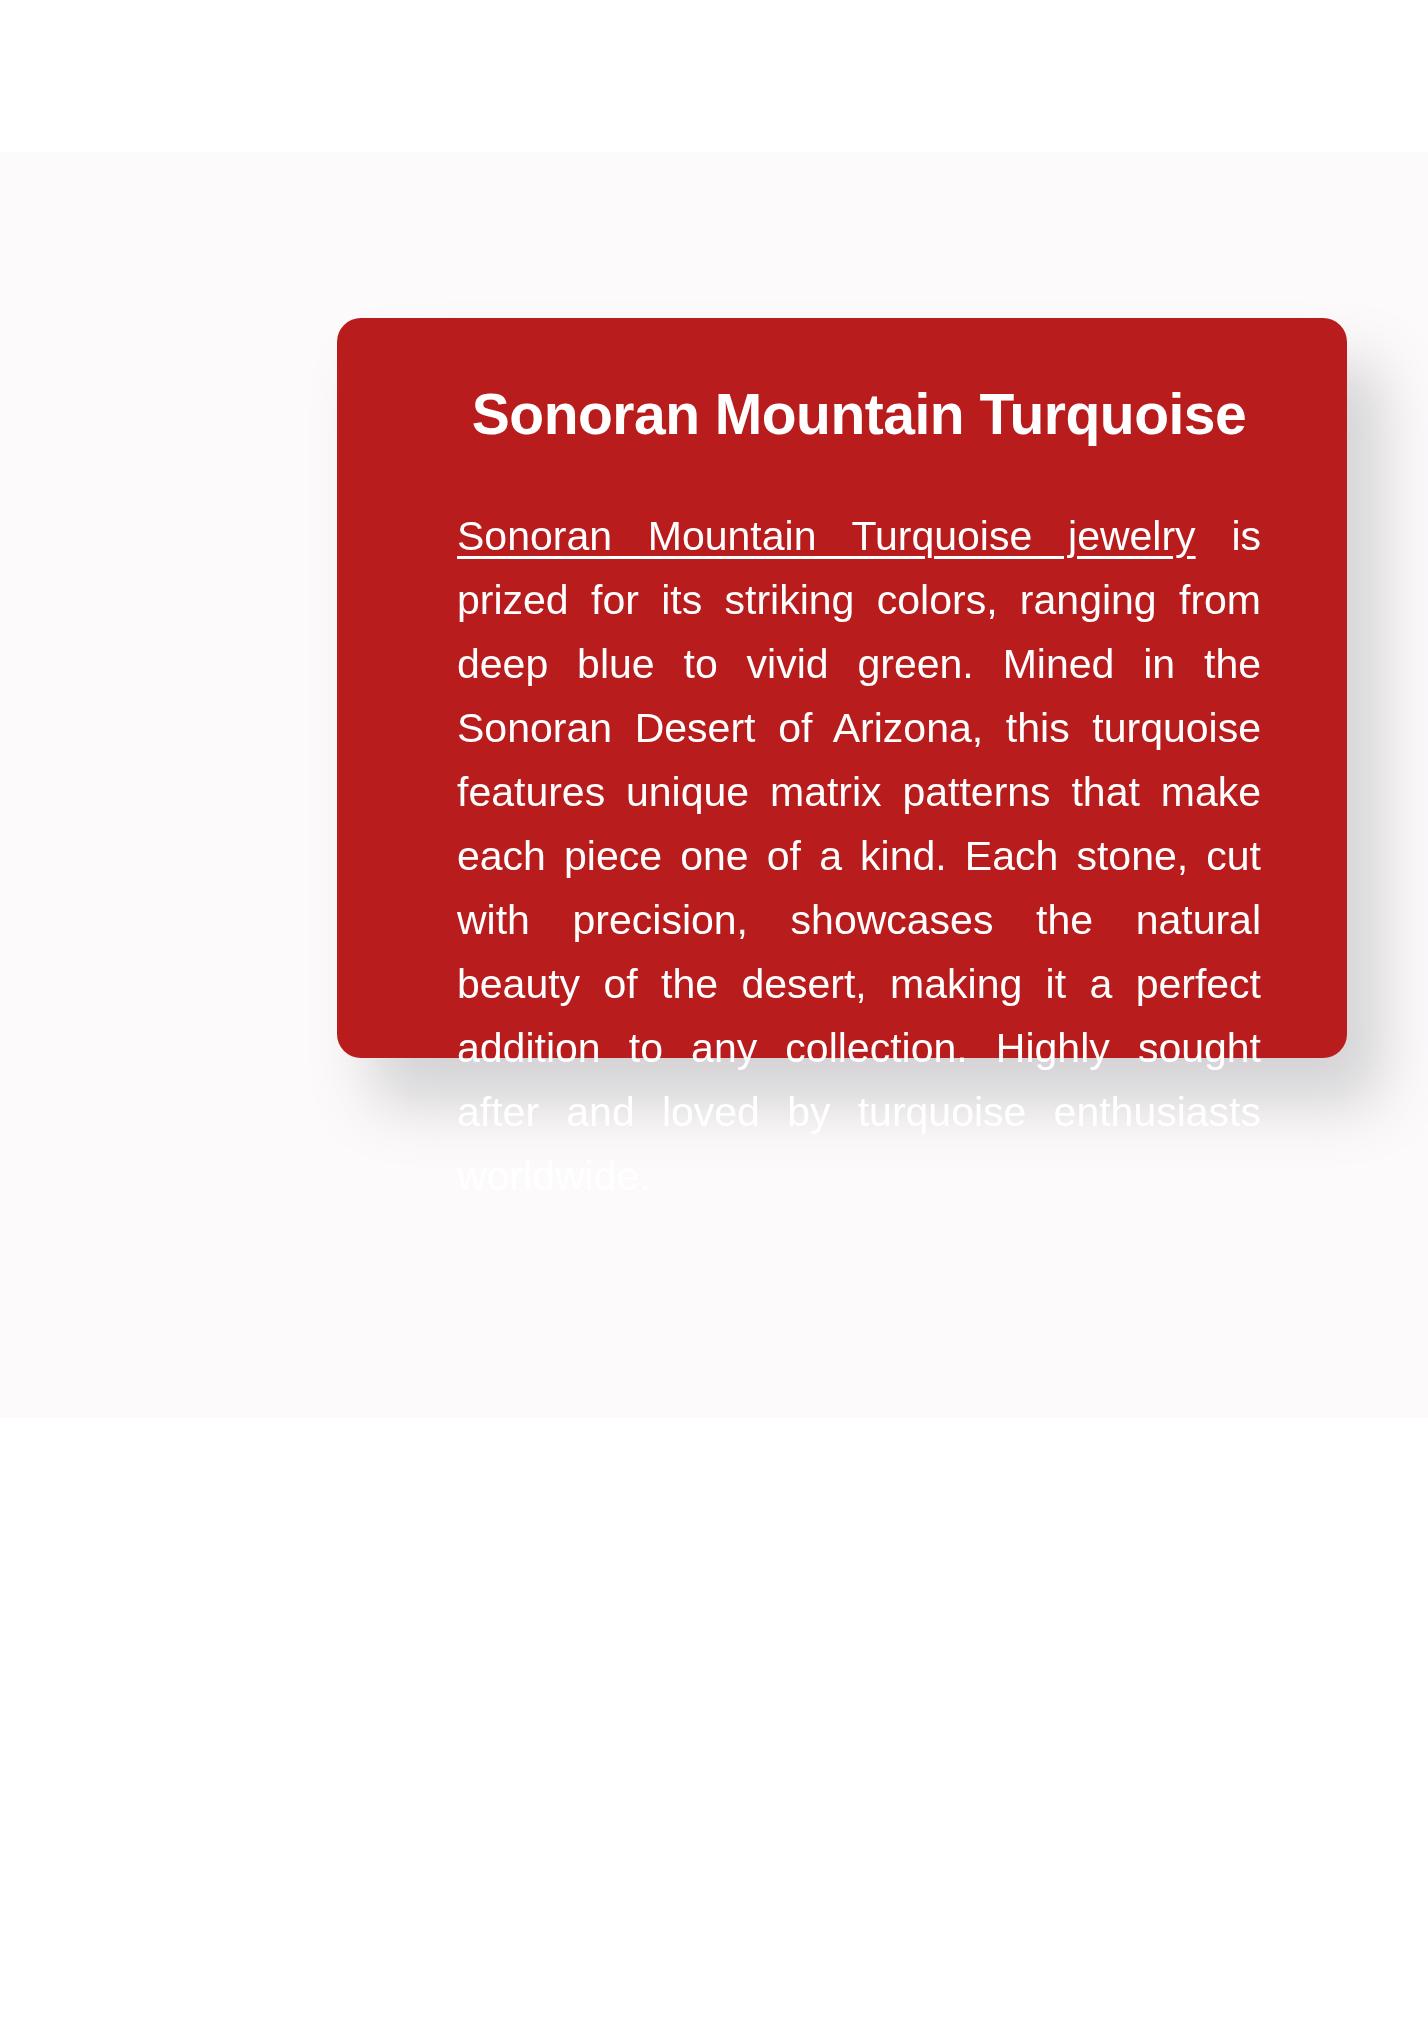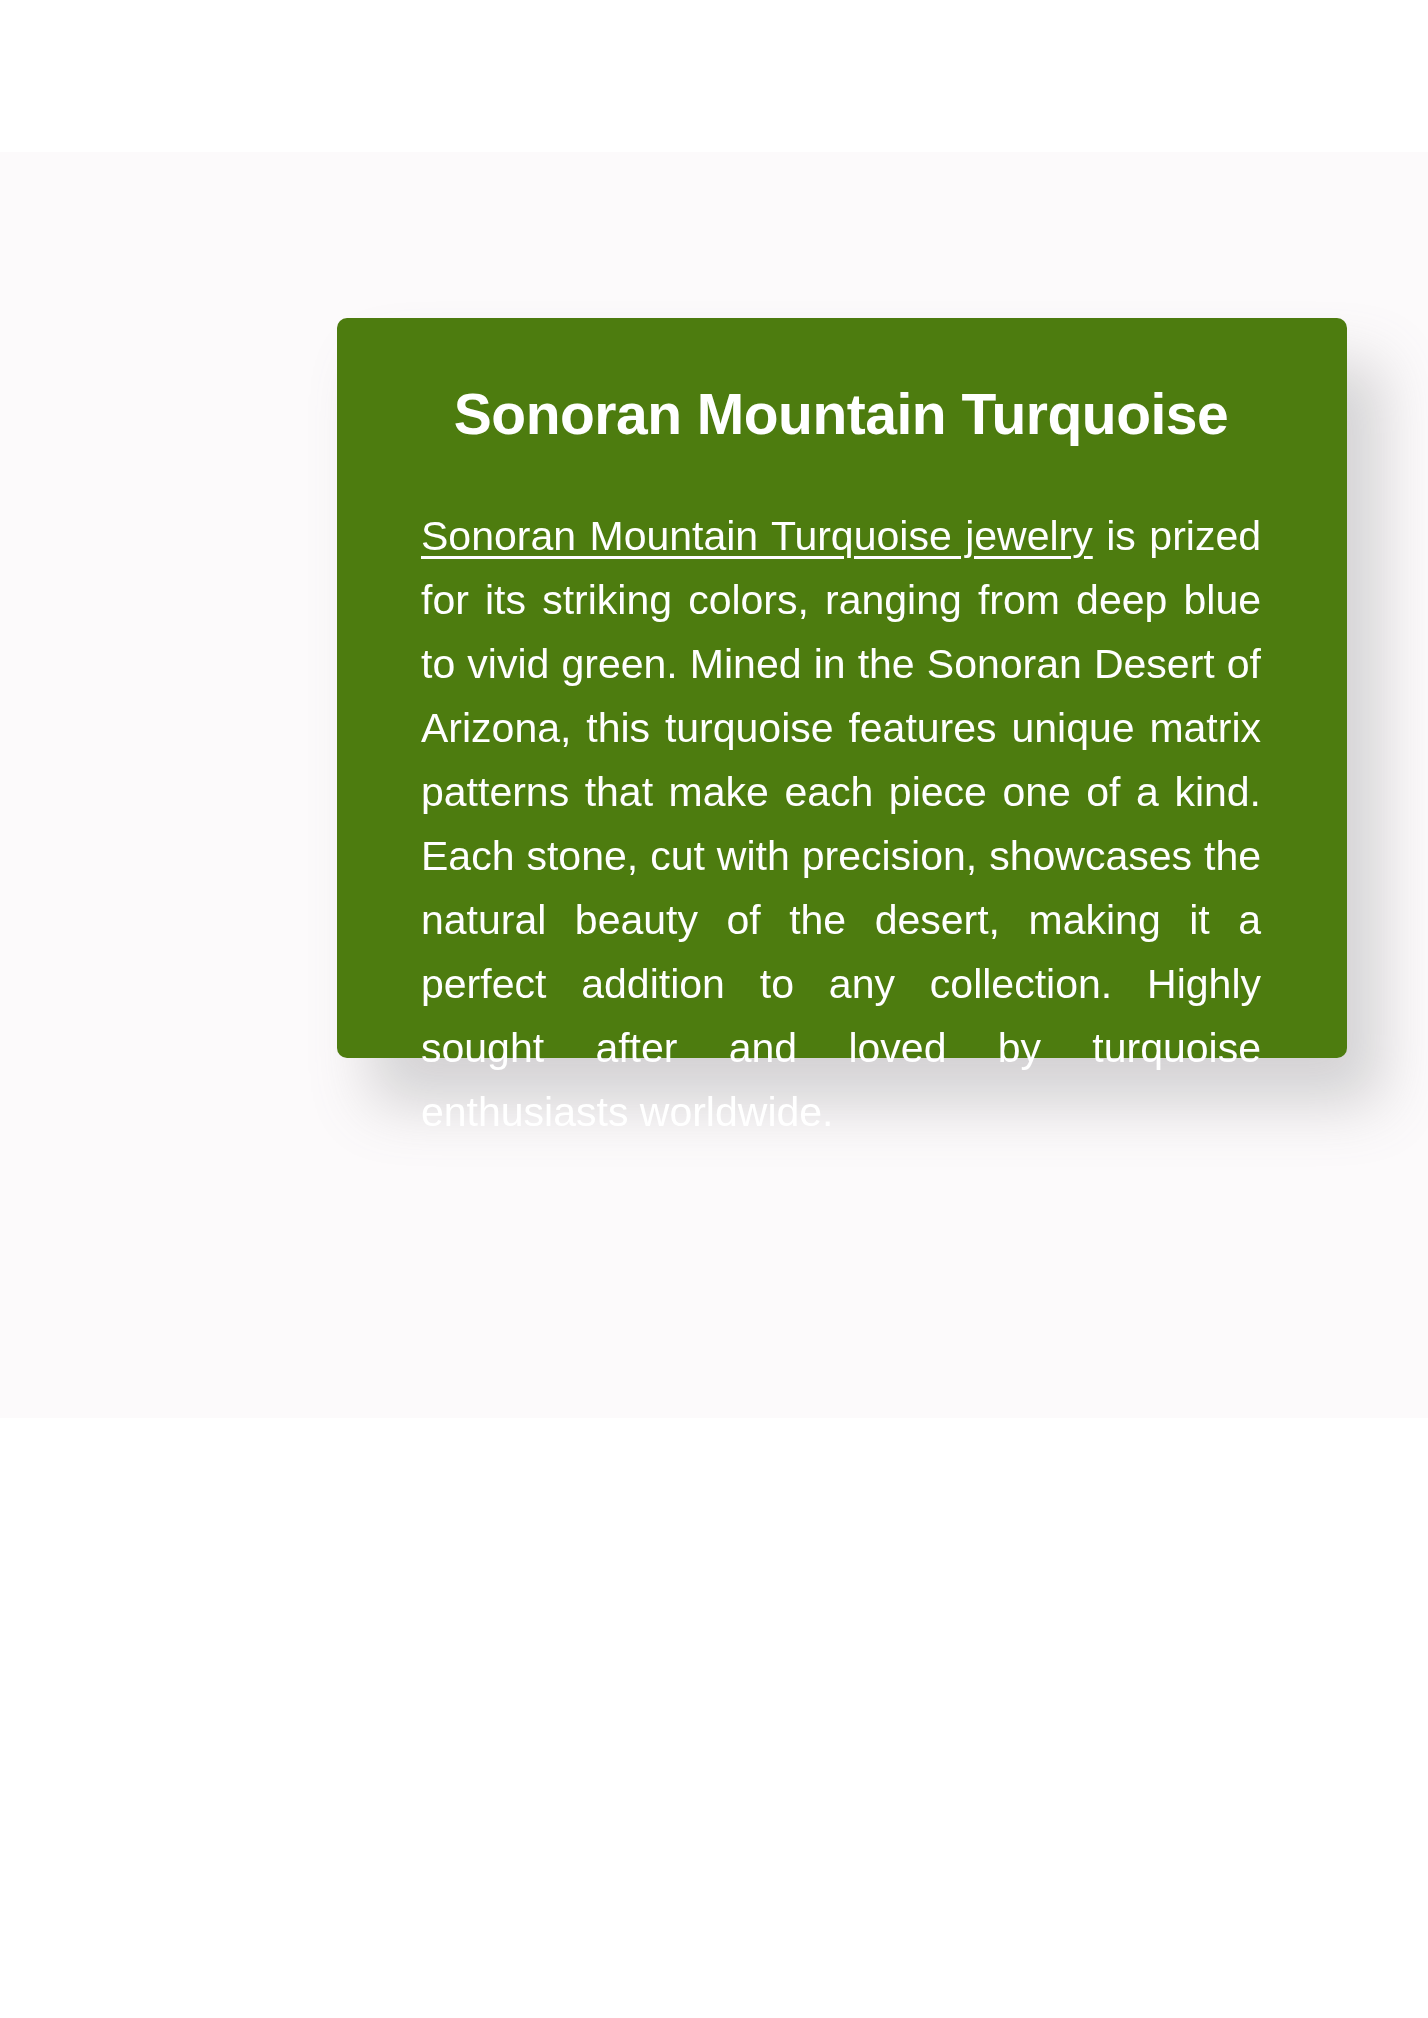--- a/index.html
+++ b/index.html
@@ -34,25 +34,25 @@
     height: 2018px;
     overflow: hidden;
   }
 
   #content-card {
     position: absolute;
     left: 337px;
     top: 318px;
     width: 1010px;          
     height: 740px;
-    background: #4d7c0f;
-    border-radius: 10px;
+    background: #b91c1c;
+    border-radius: 24px;
     box-shadow: 34px 46px 60px rgba(120, 118, 122, 0.30);
     box-sizing: border-box;
-    padding: 44px 78px 40px 76px;
+    padding: 44px 78px 40px 112px;
   }
 
   #card-title {
     margin: 0;
     color: #ffffff;
     font-size: 57px;
     font-weight: bold;
     line-height: 1.15;
     text-align: center;
     letter-spacing: -0.5px;

